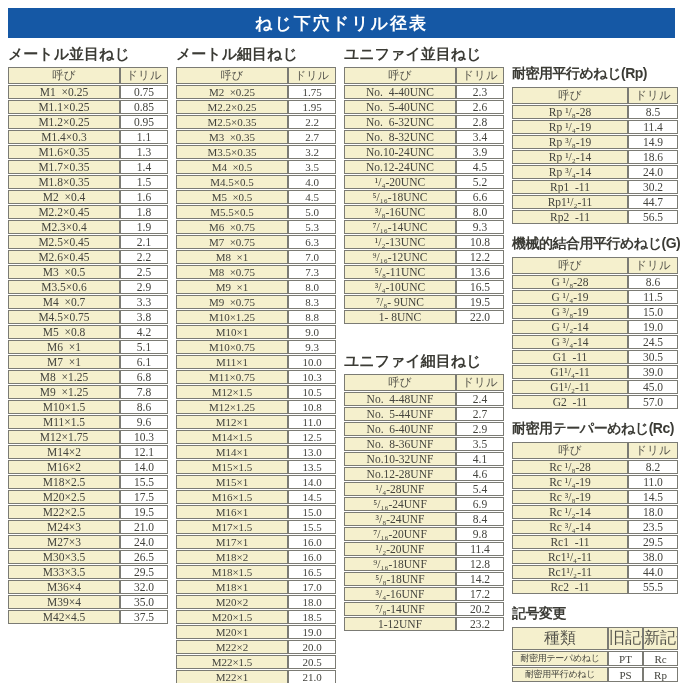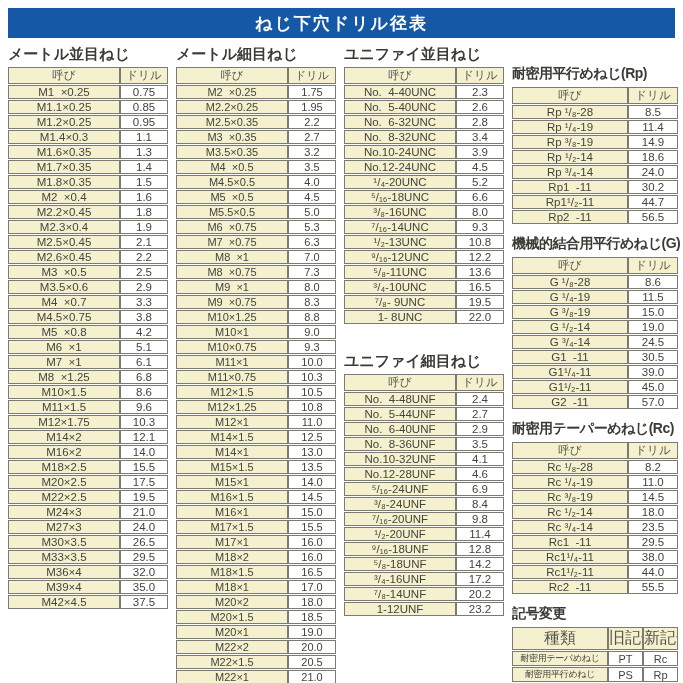--- a/index.html
+++ b/index.html
@@ -21,21 +21,21 @@
   .col1{left:8px;width:160px;}
   .col2{left:176px;width:160px;}
   .col3{left:344px;width:160px;}
   .col4{left:512px;width:166px;}
   .heading{
     font-weight:bold;color:#3b3b35;font-size:15px;line-height:19px;margin:0 0 3px 0;white-space:nowrap;
   }
   .col4 .heading{font-size:14px;letter-spacing:-0.5px;margin-top:20px;}
   .heading.gap{margin-top:26px;}
   .heading.gap-sm{margin-top:9px;}
-  table{border-collapse:separate;border-spacing:0 1px;width:100%;table-layout:fixed;}
+  table{border-collapse:separate;border-spacing:0 1px;width:100%;table-layout:fixed;font-family:Liberation Serif, serif;}
   th,td{
     border:1px solid var(--border);text-align:center;vertical-align:middle;
     overflow:hidden;white-space:pre;padding:0;
   }
   th{background:var(--cream);font-weight:normal;color:#55544c;}
   td.c0{background:var(--cream);}
   td.c1,td.c2{background:var(--white);}
   
   .t-a th,.t-a td{height:13px;font-size:11.5px;}     
   .t-b th,.t-b td{height:11px;font-size:11px;}       
@@ -141,20 +141,24 @@
           </tr>
           <tr>
             <td class="c0">M7  ×1</td>
             <td class="c1">6.1</td>
           </tr>
           <tr>
             <td class="c0">M8  ×1.25</td>
             <td class="c1">6.8</td>
           </tr>
           <tr>
+            <td class="c0">M9  ×1.25</td>
+            <td class="c1">7.8</td>
+          </tr>
+          <tr>
             <td class="c0">M10×1.5</td>
             <td class="c1">8.6</td>
           </tr>
           <tr>
             <td class="c0">M11×1.5</td>
             <td class="c1">9.6</td>
           </tr>
           <tr>
             <td class="c0">M12×1.75</td>
             <td class="c1">10.3</td>
@@ -499,20 +503,24 @@
             <td class="c0">No.  8-36UNF</td>
             <td class="c1">3.5</td>
           </tr>
           <tr>
             <td class="c0">No.10-32UNF</td>
             <td class="c1">4.1</td>
           </tr>
           <tr>
             <td class="c0">No.12-28UNF</td>
             <td class="c1">4.6</td>
+          </tr>
+          <tr>
+            <td class="c0">¹/₄-28UNF</td>
+            <td class="c1">5.4</td>
           </tr>
           <tr>
             <td class="c0">⁵/₁₆-24UNF</td>
             <td class="c1">6.9</td>
           </tr>
           <tr>
             <td class="c0">³/₈-24UNF</td>
             <td class="c1">8.4</td>
           </tr>
           <tr>

